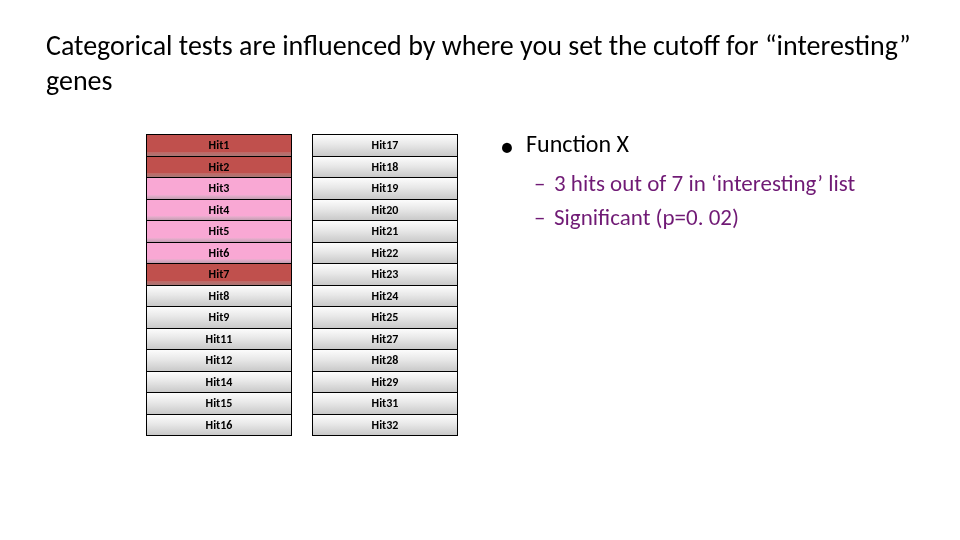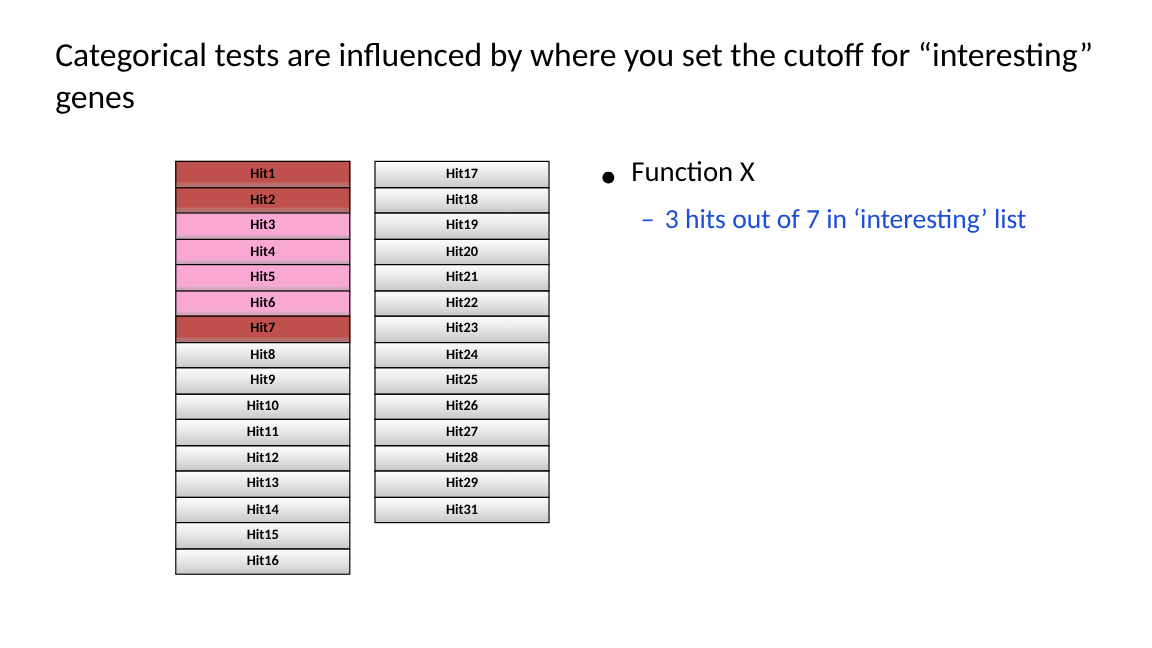--- a/index.html
+++ b/index.html
@@ -90,21 +90,21 @@
     left: 0;
     top: 0;
     font-size: 28px;
   }
   .b2 {
     font-size: 23px;
     line-height: 1.3;
     margin: 0 0 4px 0;
     padding-left: 54px;
     position: relative;
-    color: #1d4ed8;
+    color: #701a75;
   }
   .b2::before {
     content: "–";
     position: absolute;
     left: 34px;
     top: 0;
   }
 </style>
 </head>
 <body>
@@ -117,48 +117,49 @@
     <div class="hit-col cutoff" id="col1">
         <div class="hit-cell red">Hit1</div>
         <div class="hit-cell red">Hit2</div>
         <div class="hit-cell blue">Hit3</div>
         <div class="hit-cell blue">Hit4</div>
         <div class="hit-cell blue">Hit5</div>
         <div class="hit-cell blue">Hit6</div>
         <div class="hit-cell red">Hit7</div>
         <div class="hit-cell">Hit8</div>
         <div class="hit-cell">Hit9</div>
-        <div class="hit-cell">Hit10</div>
         <div class="hit-cell">Hit11</div>
         <div class="hit-cell">Hit12</div>
-        <div class="hit-cell">Hit13</div>
         <div class="hit-cell">Hit14</div>
         <div class="hit-cell">Hit15</div>
         <div class="hit-cell">Hit16</div>
       </div>
     <div class="hit-col" id="col2">
         <div class="hit-cell">Hit17</div>
         <div class="hit-cell">Hit18</div>
         <div class="hit-cell">Hit19</div>
         <div class="hit-cell">Hit20</div>
         <div class="hit-cell">Hit21</div>
         <div class="hit-cell">Hit22</div>
         <div class="hit-cell">Hit23</div>
         <div class="hit-cell">Hit24</div>
         <div class="hit-cell">Hit25</div>
-        <div class="hit-cell">Hit26</div>
         <div class="hit-cell">Hit27</div>
         <div class="hit-cell">Hit28</div>
         <div class="hit-cell">Hit29</div>
         <div class="hit-cell">Hit31</div>
+        <div class="hit-cell">Hit32</div>
       </div>
   </div>
 
   <div class="bullets">
     <p class="b1">
       <span>Function X</span>
     </p>
     <p class="b2">
       <span>3 hits out of 7 in ‘interesting’ list</span>
     </p>
+    <p class="b2">
+      <span>Significant (p=0. 02)</span>
+    </p>
   </div>
 
 </div>
 
 </body></html>

